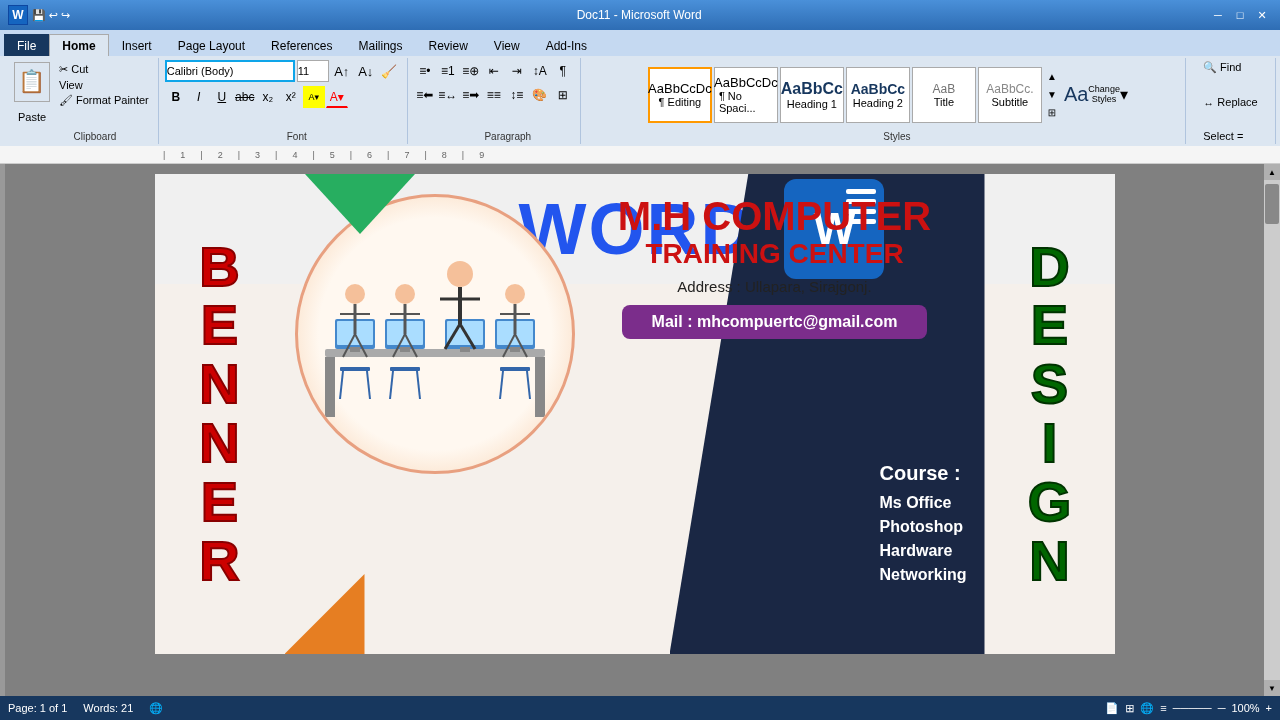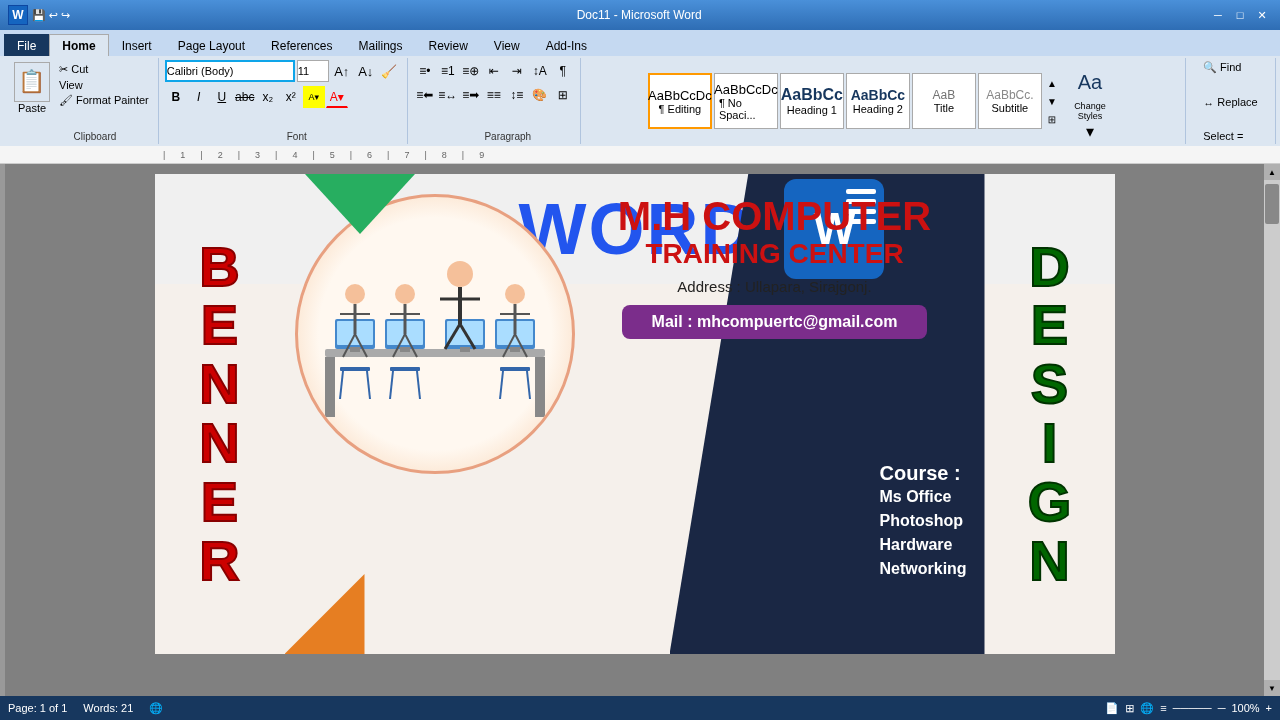--- a/index.html
+++ b/index.html
@@ -97,21 +97,21 @@
       display: flex; flex-direction: column; align-items: center;
       padding: 2px 4px; cursor: pointer;
     }
     .paste-icon {
       width: 36px; height: 40px;
       background: #dce6f1;
       border: 1px solid #aaa;
       display: flex; align-items: center; justify-content: center;
       font-size: 22px;
     }
-    .paste-label { font-size: 11px; }
+    .paste-label { font-size: 11px; margin-top: 9px; }
     .small-btn-col {
       display: flex; flex-direction: column; gap: 1px; padding-top: 2px;
     }
     .small-btn {
       font-size: 11px; cursor: pointer; padding: 1px 3px;
       white-space: nowrap;
     }
 
     
     .font-group { min-width: 220px; }
@@ -154,21 +154,21 @@
     }
     .style-item.active { border: 2px solid #ff9900; }
     .style-item-text { font-size: 11px; }
     .style-arrow {
       display: flex; flex-direction: column; gap: 2px;
     }
     .arrow-btn { width: 16px; height: 16px; cursor: pointer; display: flex; align-items: center; justify-content: center; font-size: 10px; }
 
     
     .change-styles-btn {
-      display: flex; flex-direction: column; align-items: center;
+      display: flex; flex-direction: row; align-items: center;
       width: 56px; cursor: pointer; padding: 2px;
     }
     .change-styles-icon {
       width: 36px; height: 40px;
       display: flex; align-items: center; justify-content: center;
       font-size: 20px; color: #17375e;
     }
     .change-styles-label { font-size: 9px; text-align: center; line-height: 1.1; }
 
     
@@ -375,20 +375,21 @@
       right: 0;
       top: 60%;
       width: 45%;
       padding-left: 30%;
       z-index: 7;
       color: white;
     }
     .course-title {
       font-size: 20px;
       font-weight: bold;
+      margin-bottom: 6px;
     }
     .course-item {
       font-size: 16px;
       font-weight: bold;
       line-height: 1.5;
     }
 
     
     .shape-orange {
       position: absolute;

